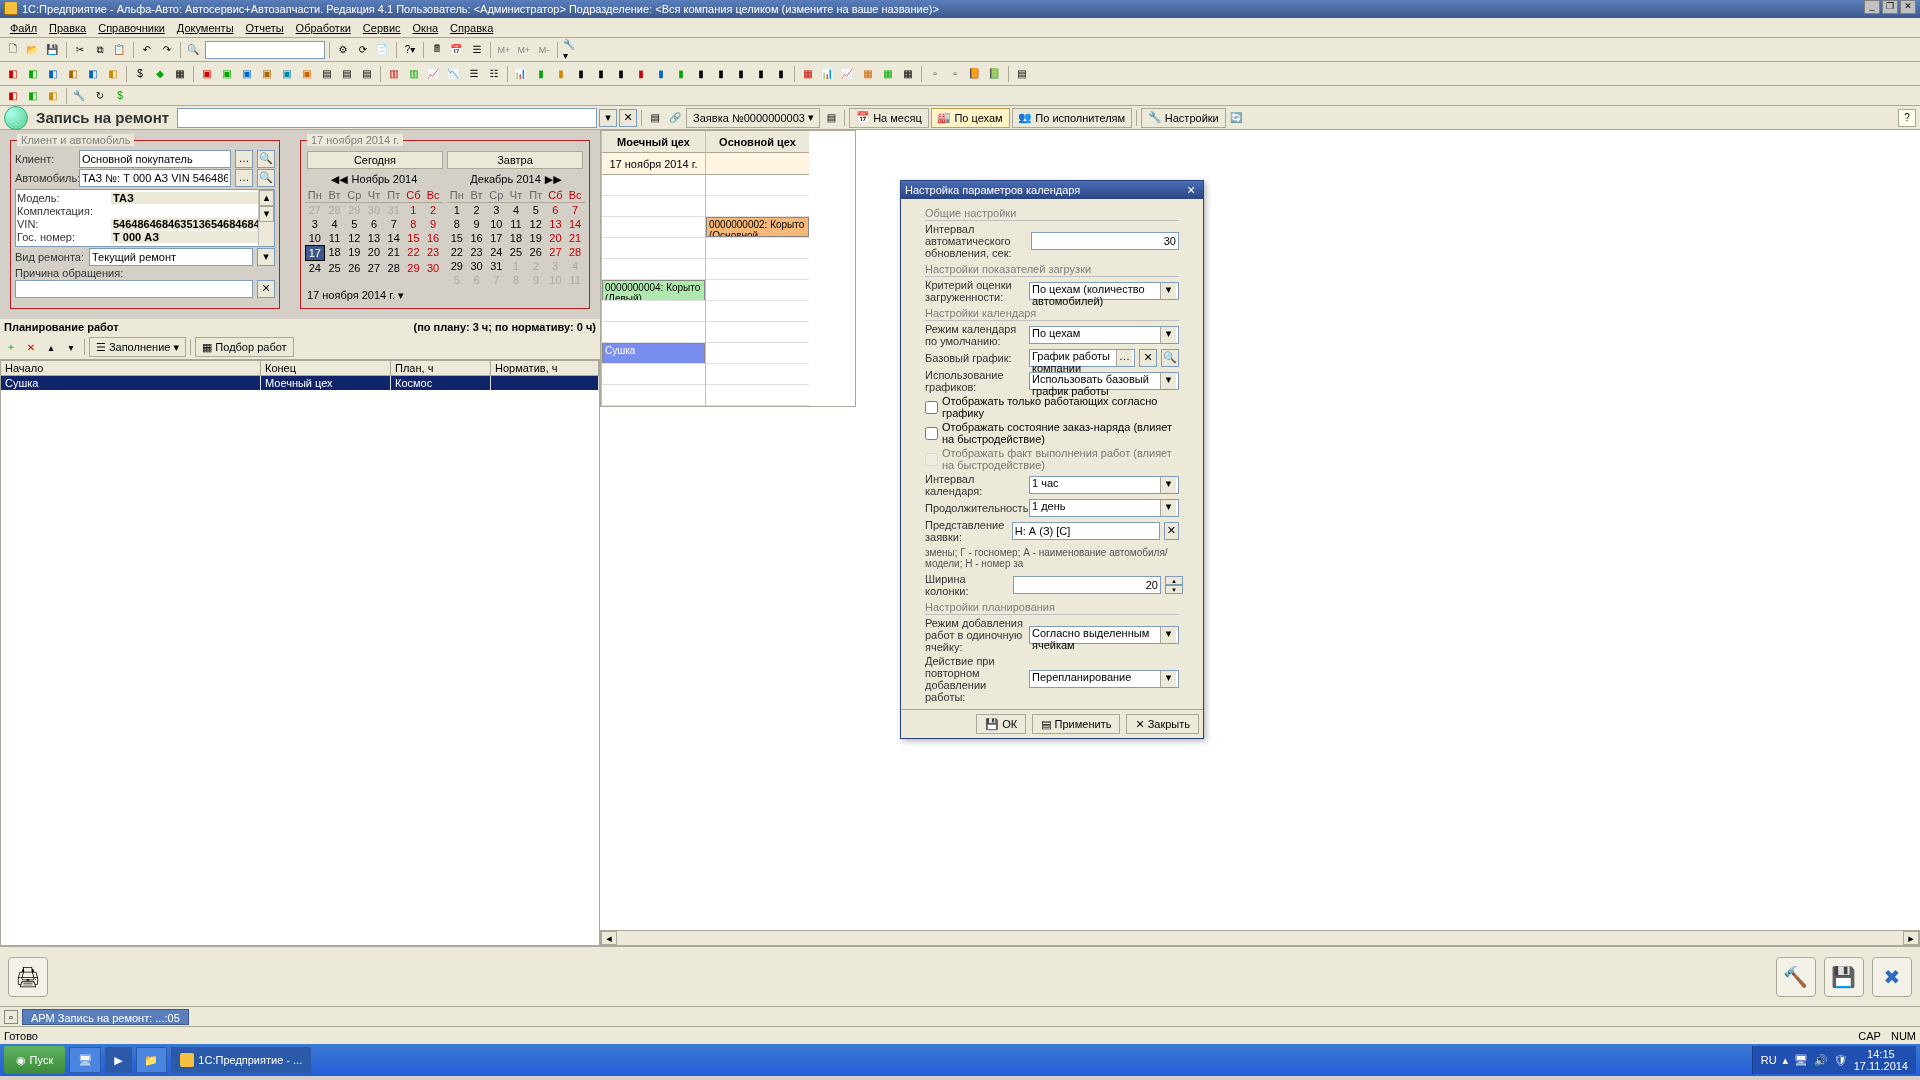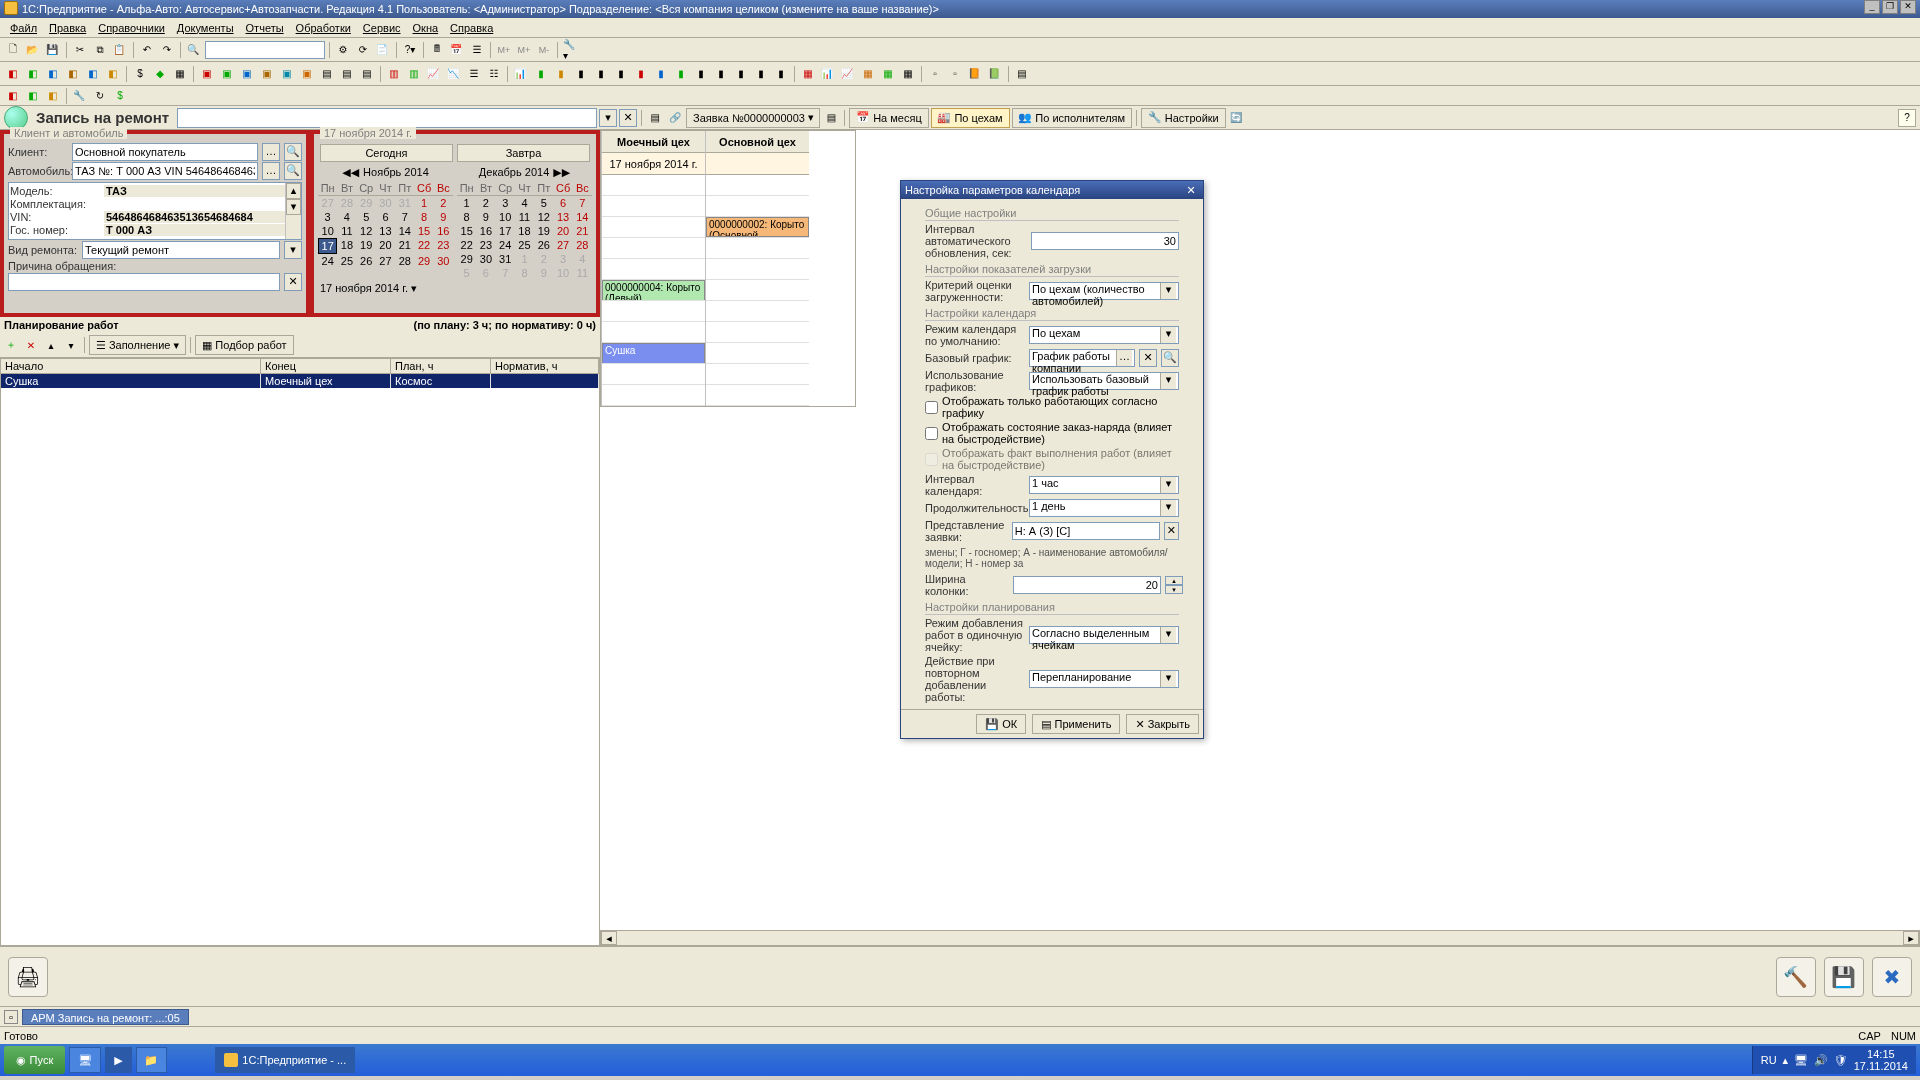--- a/index.html
+++ b/index.html
@@ -17,21 +17,21 @@
 .tb-combo { height: 18px; border: 1px solid #7f9db9; background: #fff; min-width: 100px; }
 .main-row { background: #ece9d8; height: 24px; display: flex; align-items: center; padding: 0 4px; gap: 2px; border-bottom: 1px solid #aca899; }
 .icon-circ { width: 24px; height: 24px; border-radius: 50%; background: radial-gradient(circle at 30% 30%, #afe, #5c8); border: 1px solid #4a7; display:inline-block; }
 .main-title { font-size: 15px; font-weight: bold; color: #333; padding: 0 6px; }
 .main-combo { flex: 1; max-width: 420px; height: 20px; border: 1px solid #7f9db9; background: #fff; }
 .btn-txt { height: 20px; border: 1px solid #aca899; background: #ece9d8; padding: 0 6px; display: inline-flex; align-items: center; gap: 3px; cursor: pointer; }
 .btn-txt.active { background: #fff3c8; border-color: #c0a050; }
 .client-area { display: flex; height: calc(100% - 18px - 20px - 24px - 24px - 24px - 24px - 60px - 20px - 18px - 32px); }
 .left-col { width: 600px; display: flex; flex-direction: column; }
 .right-col { flex: 1; position: relative; background: #fff; }
-.groupbox { border: 4px solid #b91c1c; margin: 0; position: relative; padding: 8px 4px 16px; }
+.groupbox { border: 1px solid #b91c1c; margin: 10px; position: relative; padding: 8px 4px 4px; }
 .groupbox > .gb-title { position: absolute; top: -7px; left: 6px; background: #ece9d8; padding: 0 4px; color: #808080; }
 .frow { display: flex; align-items: center; margin: 1px 0; gap: 4px; }
 .flabel { width: 60px; color: #333; }
 .finput { flex: 1; height: 18px; border: 1px solid #7f9db9; background: #fff; padding: 0 2px; }
 .fbtn { width: 18px; height: 18px; border: 1px solid #7f9db9; background: #ece9d8; text-align: center; line-height: 14px; cursor: pointer; }
 .fdisplay { flex: 1; background: #ece9d8; padding: 0 2px; font-weight: bold; }
 .top-split { display: flex; }
 .kv-block { border:1px solid #7f9db9; background:#fff; margin-top:2px; padding:1px; position:relative; }
 .kv-block .scrl { position:absolute; right:0; top:0; bottom:0; width:16px; background:#ece9d8; border-left:1px solid #c0c0c0; }
 .kv-block .scrl .up,.kv-block .scrl .dn{height:16px;background:#ece9d8;border:1px solid #aca899;text-align:center;line-height:12px;cursor:pointer;}
@@ -92,21 +92,21 @@
 
 .bottom-icons { background:#ece9d8; height:60px; border-top:1px solid #aca899; display:flex; align-items:center; padding:0 8px; }
 .big-btn { width:40px; height:40px; border:1px solid #aca899; background:#f4f2e8; border-radius:4px; display:flex; align-items:center; justify-content:center; font-size:20px; cursor:pointer; }
 .wnd-bar { background:#ece9d8; height:20px; border-top:1px solid #aca899; display:flex; align-items:center; padding:0 4px; }
 .wnd-tab { background:#5a7ebc; color:#fff; height:16px; line-height:16px; padding:0 8px; border:1px solid #3d5a8f; }
 .status-bar { background:#ece9d8; height:18px; border-top:1px solid #aca899; display:flex; align-items:center; padding:0 4px; }
 .status-bar .fill { flex:1; }
 .task-bar { background:linear-gradient(#3a79d0,#245edb); height:32px; display:flex; align-items:center; color:#fff; padding:0 4px; gap:4px; }
 .task-start { background:linear-gradient(#5fb35f,#3a8a3a); height:28px; padding:0 12px; border-radius:3px; line-height:28px; cursor:pointer; display:inline-flex; align-items:center; gap:4px; }
 .task-btn { height:26px; background:#4a86e0; border:1px solid #2a5aa8; padding:0 8px; line-height:26px; cursor:pointer; display:inline-flex; align-items:center; gap:4px; }
-.task-btn.active { background:#2a5aa8;margin-left:44px; }
+.task-btn.active { background:#2a5aa8; }
 .tray { margin-left:auto; display:flex; align-items:center; gap:6px; background:#1f4fb0; height:28px; padding:0 8px; border-left:1px solid #1a3a80; }
 .tray .clock { text-align:center; line-height:12px; font-size:10px; }
 </style>
 </head>
 <body>
 
 <div class="title-bar">
   <span style="width:14px;height:14px;background:#f5c040;border:1px solid #a07000;border-radius:2px;display:inline-block;margin:1px 4px 0 0;"></span>
   <span class="title">1С:Предприятие - Альфа-Авто: Автосервис+Автозапчасти. Редакция 4.1     Пользователь: &lt;Администратор&gt;     Подразделение: &lt;Вся компания целиком (измените на ваше название)&gt;</span>
   <div class="win-btns">

